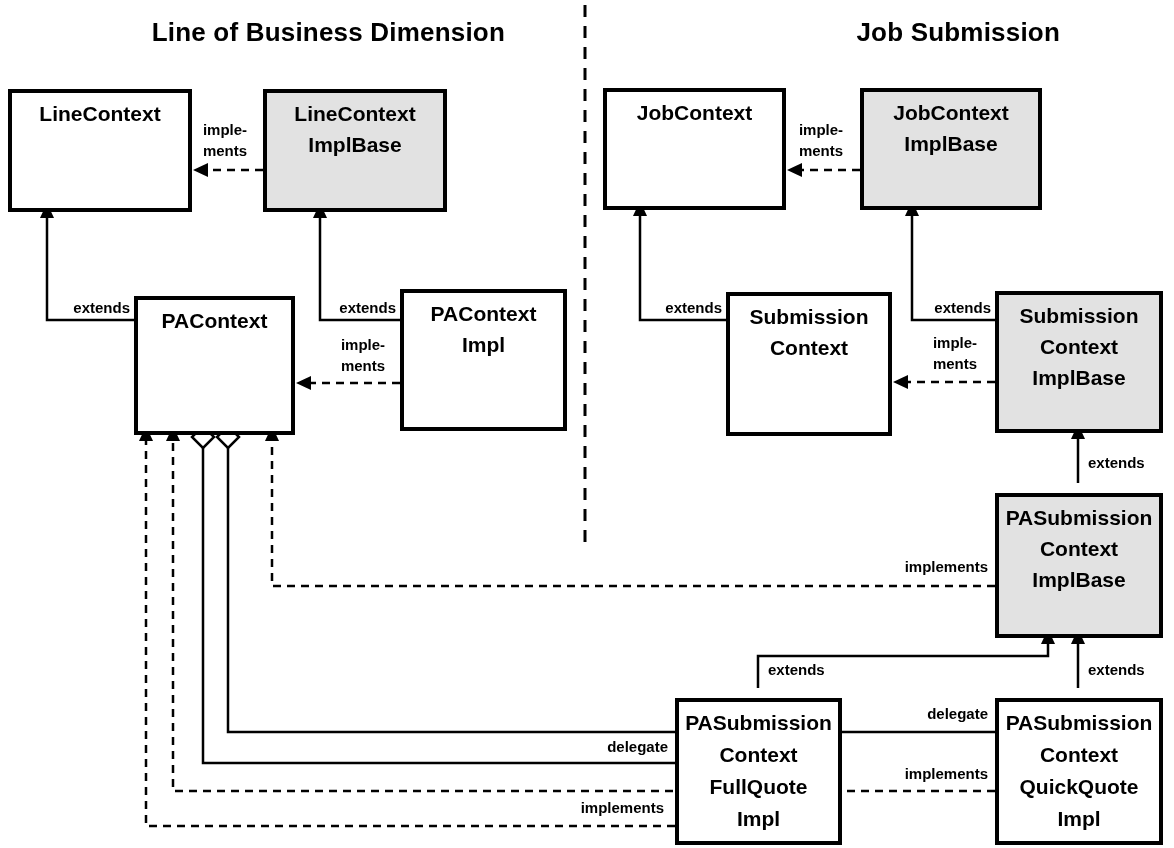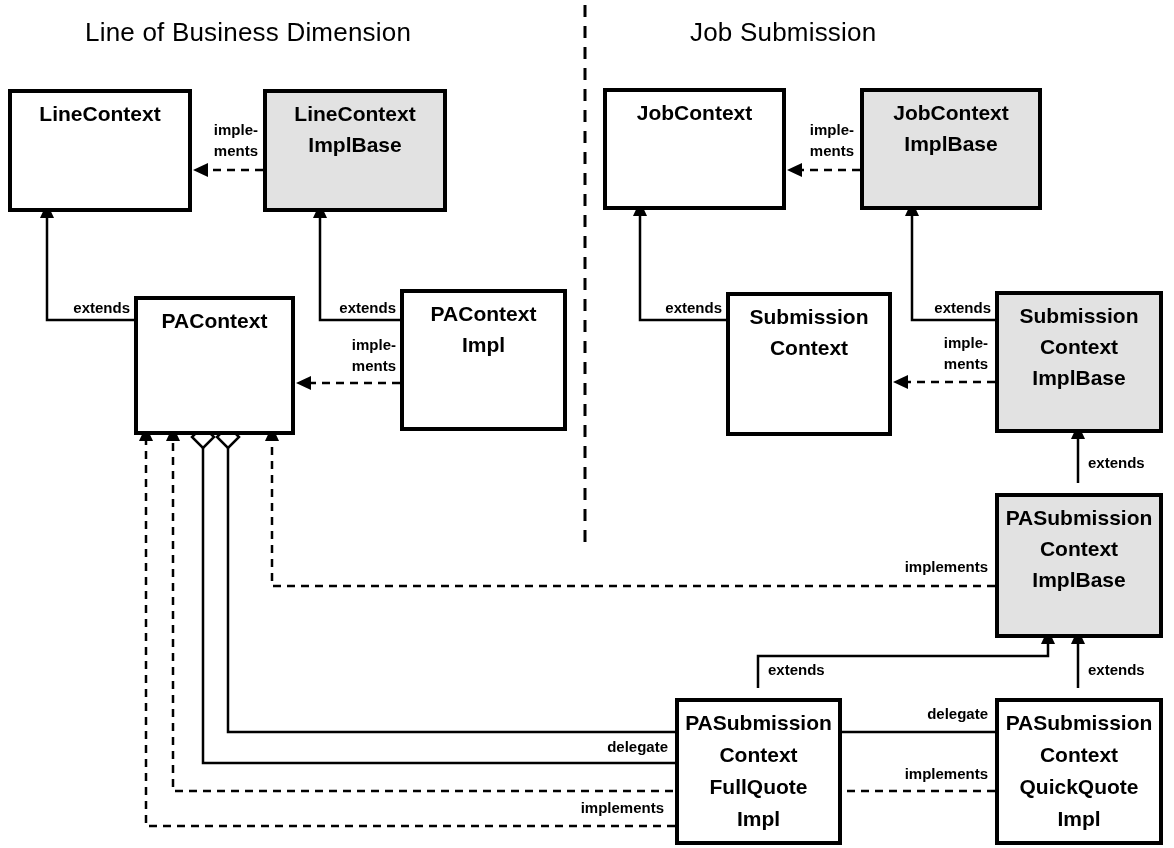--- a/index.html
+++ b/index.html
@@ -1,36 +1,36 @@
 <!DOCTYPE html>
 <html style="--iface-fill: #ffffff; --implbase-fill: #e2e2e2; --line: #000000;"><head>
 <meta charset="utf-8">
 <style>
   html,body{margin:0;padding:0;background:#fff;}
   .canvas{
     position:relative;width:1174px;height:848px;background:#ffffff;
     font-family:"Liberation Sans",sans-serif;color:#000;overflow:hidden;
   }
   .title{
-    position:absolute;font-size:26px;font-weight:normal;text-align:left;letter-spacing:.2px;
+    position:absolute;font-size:26px;font-weight:bold;text-align:right;letter-spacing:.2px;
   }
   svg.edges{position:absolute;left:0;top:0;z-index:1;}
   .node{
     position:absolute;box-sizing:border-box;border:4px solid var(--line,#000);
     background:var(--iface-fill,#fff);z-index:2;text-align:center;
     font-size:21px;font-weight:bold;line-height:31px;padding-top:5px;
     white-space:pre-line;
     margin-top:10px;
   }
   .node.implbase{background:var(--implbase-fill,#e2e2e2);}
   .edge-label{
     position:absolute;z-index:3;font-size:15px;font-weight:bold;line-height:21px;
     white-space:pre-line;
   }
-  .al{text-align:left}.ar{text-align:right}.ac{text-align:right}
+  .al{text-align:left}.ar{text-align:right}.ac{text-align:center}
 </style>
 </head>
 <body>
 
 <div class="canvas">
 
   <svg class="edges" width="1174" height="848" viewBox="0 0 1174 848">
     <g stroke="#000" stroke-width="2.5" fill="none">
 
       <path d="M47 217 V320 H134"></path>

